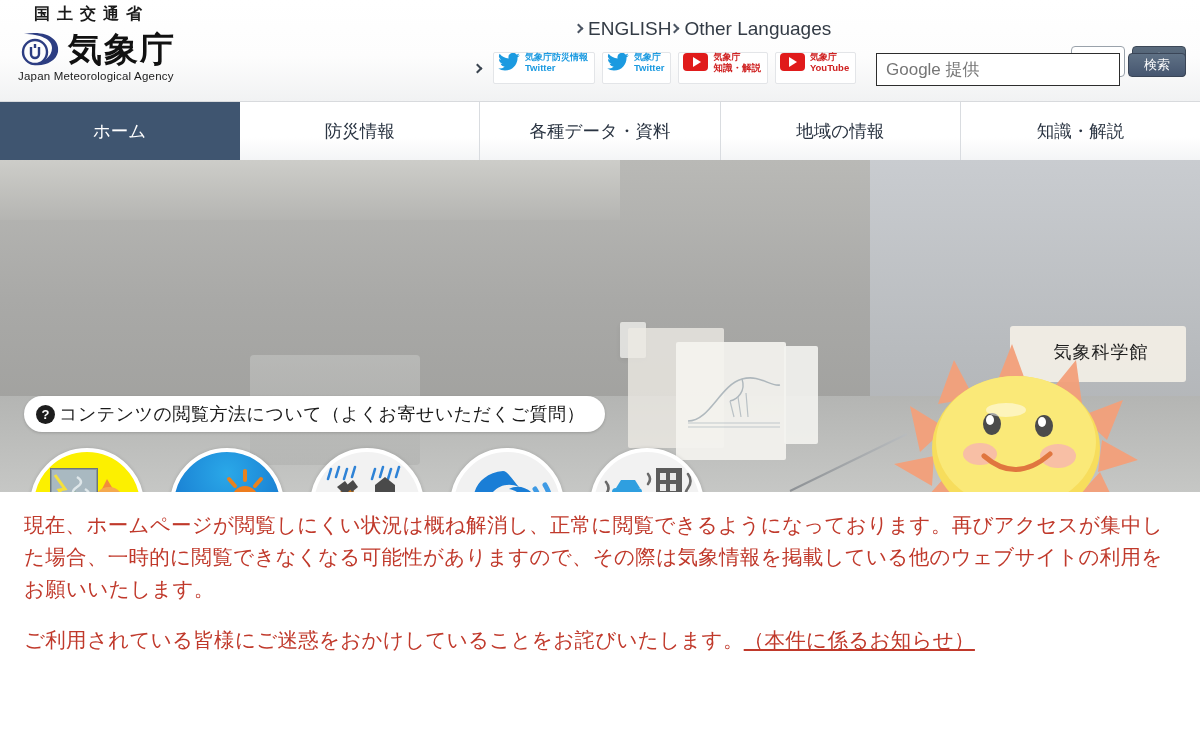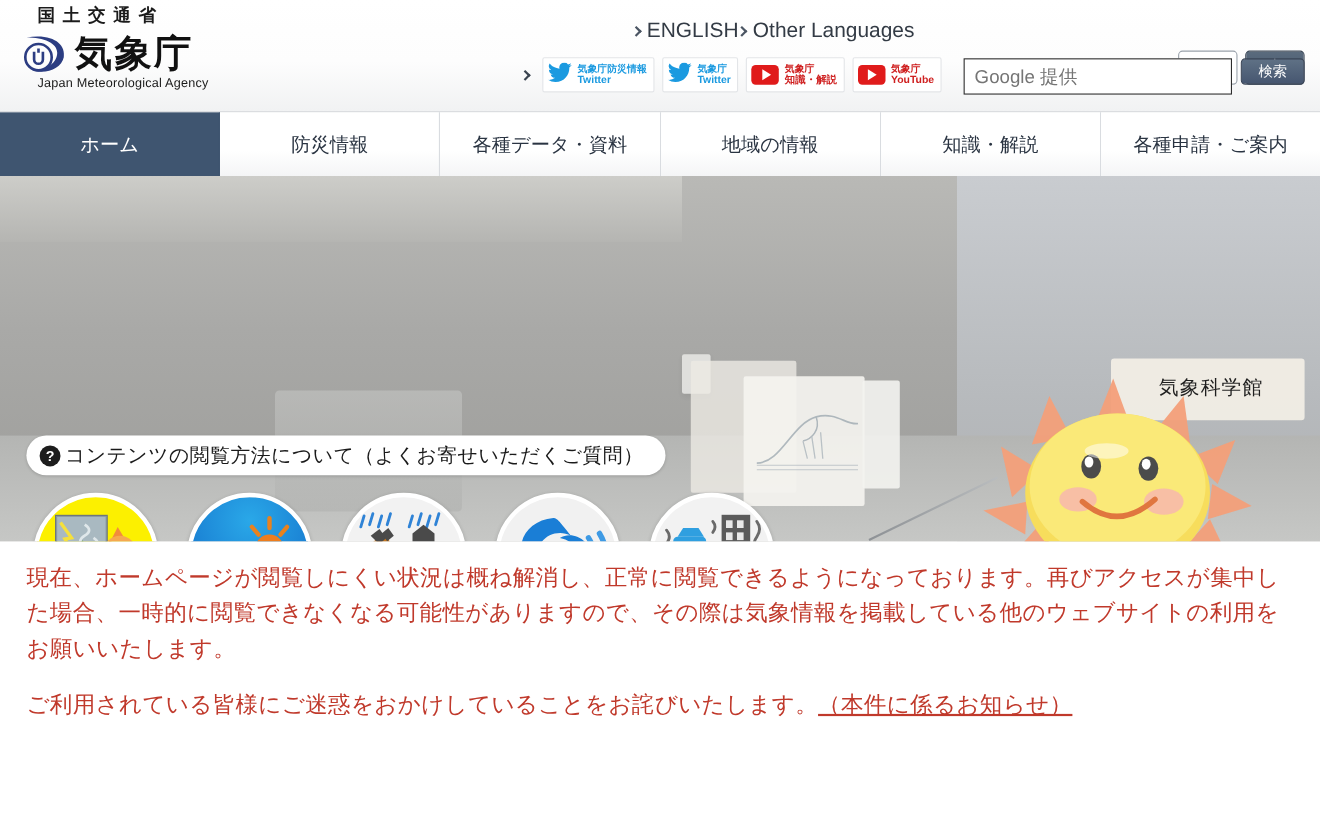--- a/index.html
+++ b/index.html
@@ -26,21 +26,21 @@
   }
   .jma-row { display: flex; align-items: center; margin-top: 2px; }
   .jma-mark { width: 48px; height: 46px; flex: none; position: relative; }
   .jma-name {
     font-size: 34px; font-weight: 700; color: #111; letter-spacing: 2px;
     line-height: 40px; margin-left: 2px;
     font-family: "DejaVu Sans", "Liberation Sans", sans-serif;
   }
   .jma-en {
     font-size: 11.5px; color: #1a1a1a; letter-spacing: .2px;
-    margin-left: 16px; margin-top: -2px; font-weight: 400;
+    margin-top: -2px; font-weight: 400;
   }
 
   
   .lang-row {
     position: absolute; left: 575px; top: 18px;
     display: flex; align-items: center; 
   }
   .lang-link {
     display: flex; align-items: center; gap: 6px;
     font-size: 19px; color: #333b45; text-decoration: none; cursor: pointer;
@@ -72,21 +72,21 @@
   .social-row {
     position: absolute; left: 474px; top: 52px;
     display: flex; align-items: center; gap: 7px;
   }
   .social-chev {
     width: 7px; height: 7px; flex: none; margin-right: 5px;
     border-right: 2.6px solid #3a4450; border-bottom: 2.6px solid #3a4450;
     transform: rotate(-45deg);
   }
   .sbtn {
-    display: flex; align-items: center; gap: 5px; height: 32px;
+    display: flex; gap: 5px; height: 32px;
     background: #fff; border: 1px solid #e3e5e8; border-radius: 2px;
     padding: 0 6px 0 4px; cursor: pointer;
   }
   .sbtn .glyph { flex: none; }
   .sbtn .txt { display: flex; flex-direction: column; line-height: 1.08; }
   .sbtn .t1 { font-size: 9px; font-weight: 700; }
   .sbtn .t2 { font-size: 9.5px; font-weight: 700; }
   .tw .t1, .tw .t2 { color: #1b9ae0; }
   .yt .t1, .yt .t2 { color: #cf2020; }
   .tw-bird { width: 22px; height: 18px; }
@@ -330,21 +330,20 @@
     <div class="search-btn">検索</div>
   </div>
 </div>
 
 <div class="gnav">
   <div class="gnav-item active">ホーム</div>
   <div class="gnav-item">防災情報</div>
   <div class="gnav-item">各種データ・資料</div>
   <div class="gnav-item">地域の情報</div>
   <div class="gnav-item">知識・解説</div>
-  <div class="gnav-item">各種申請・ご案内</div>
 </div>
 
 <div class="hero">
 
   <div class="hero-photo">
     <div class="bg-base"></div>
     <div class="bg-ceil"></div>
     <div class="bg-wall-r"></div>
     <div class="bg-floor"></div>
     <div class="kiosk"></div>

